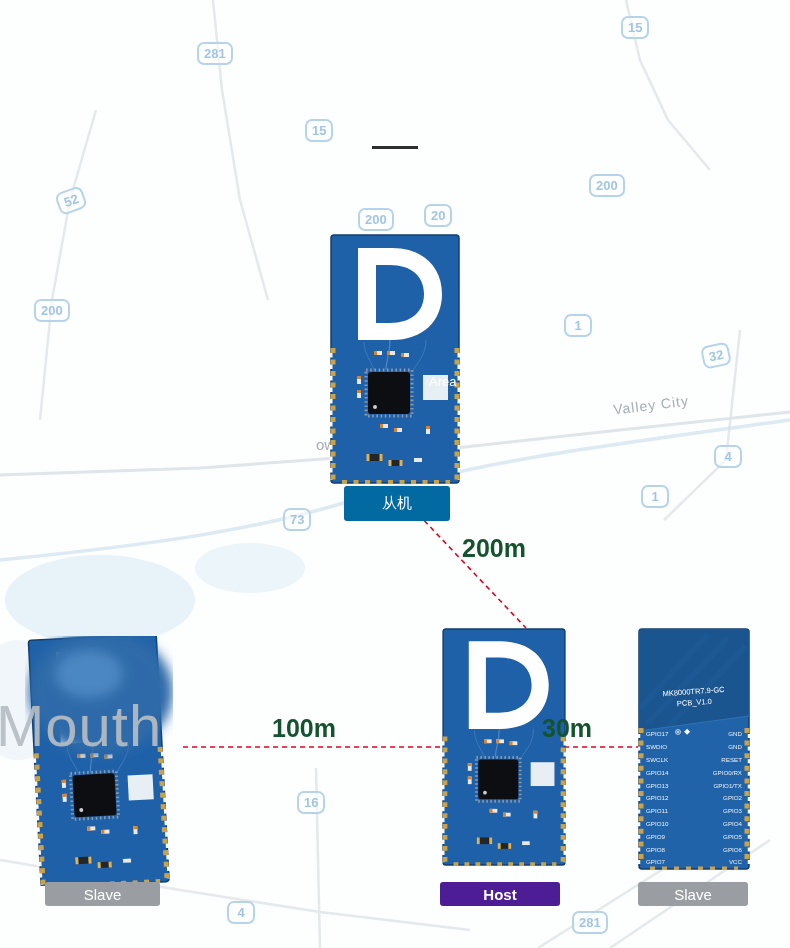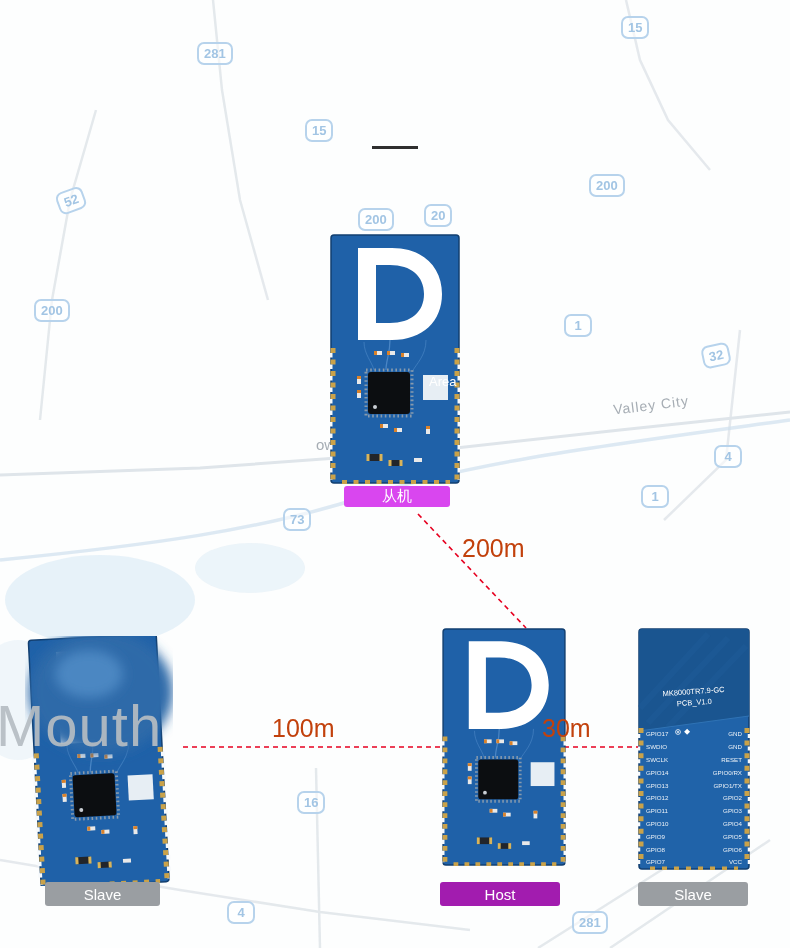--- a/index.html
+++ b/index.html
@@ -23,30 +23,30 @@
   .divider { position:absolute; top:146px; left:372px; width:46px; height:3px; background:#2f2f2f; z-index:6; }
 
   .module { position:absolute; z-index:3; line-height:0; }
   .module-top    { left:330px; top:234px; }
   .module-left   { left:25px;  top:636px; }
   .module-center { left:442px; top:628px; }
   .module-right  { left:638px; top:628px; }
 
   .connections { position:absolute; left:0; top:0; z-index:2; }
 
-  .dist { position:absolute; z-index:6; color:#c2410c; font-size:25px; font-weight:normal; }
+  .dist { position:absolute; z-index:6; color:#14532d; font-size:25px; font-weight:bold; }
   .dist-200 { left:462px; top:534px; }
   .dist-300 { left:272px; top:714px; }
   .dist-30  { left:542px; top:714px; }
 
   .badge { position:absolute; z-index:6; border-radius:3px; color:#ffffff; font-size:15px;
            display:flex; align-items:center; justify-content:center; }
-  .badge-top    { left:344px; top:486px; width:106px; height:21px; background:#d946ef; }
+  .badge-top    { left:344px; top:486px; width:106px; height:35px; background:#0369a1; }
   .badge-left   { left:45px;  top:882px; width:115px; height:24px; background:#9a9ea2; }
-  .badge-center { left:440px; top:882px; width:120px; height:24px; background:#a21caf; }
+  .badge-center { left:440px; top:882px; width:120px; height:24px; background:#4c1d95;font-weight:bold; }
   .badge-right  { left:638px; top:882px; width:110px; height:24px; background:#9a9ea2; }
 </style>
 </head>
 <body>
 
 <div class="stage">
 
   <svg width="0" height="0" style="position:absolute" aria-hidden="true">
     <defs>
       <g id="pcb-front">

